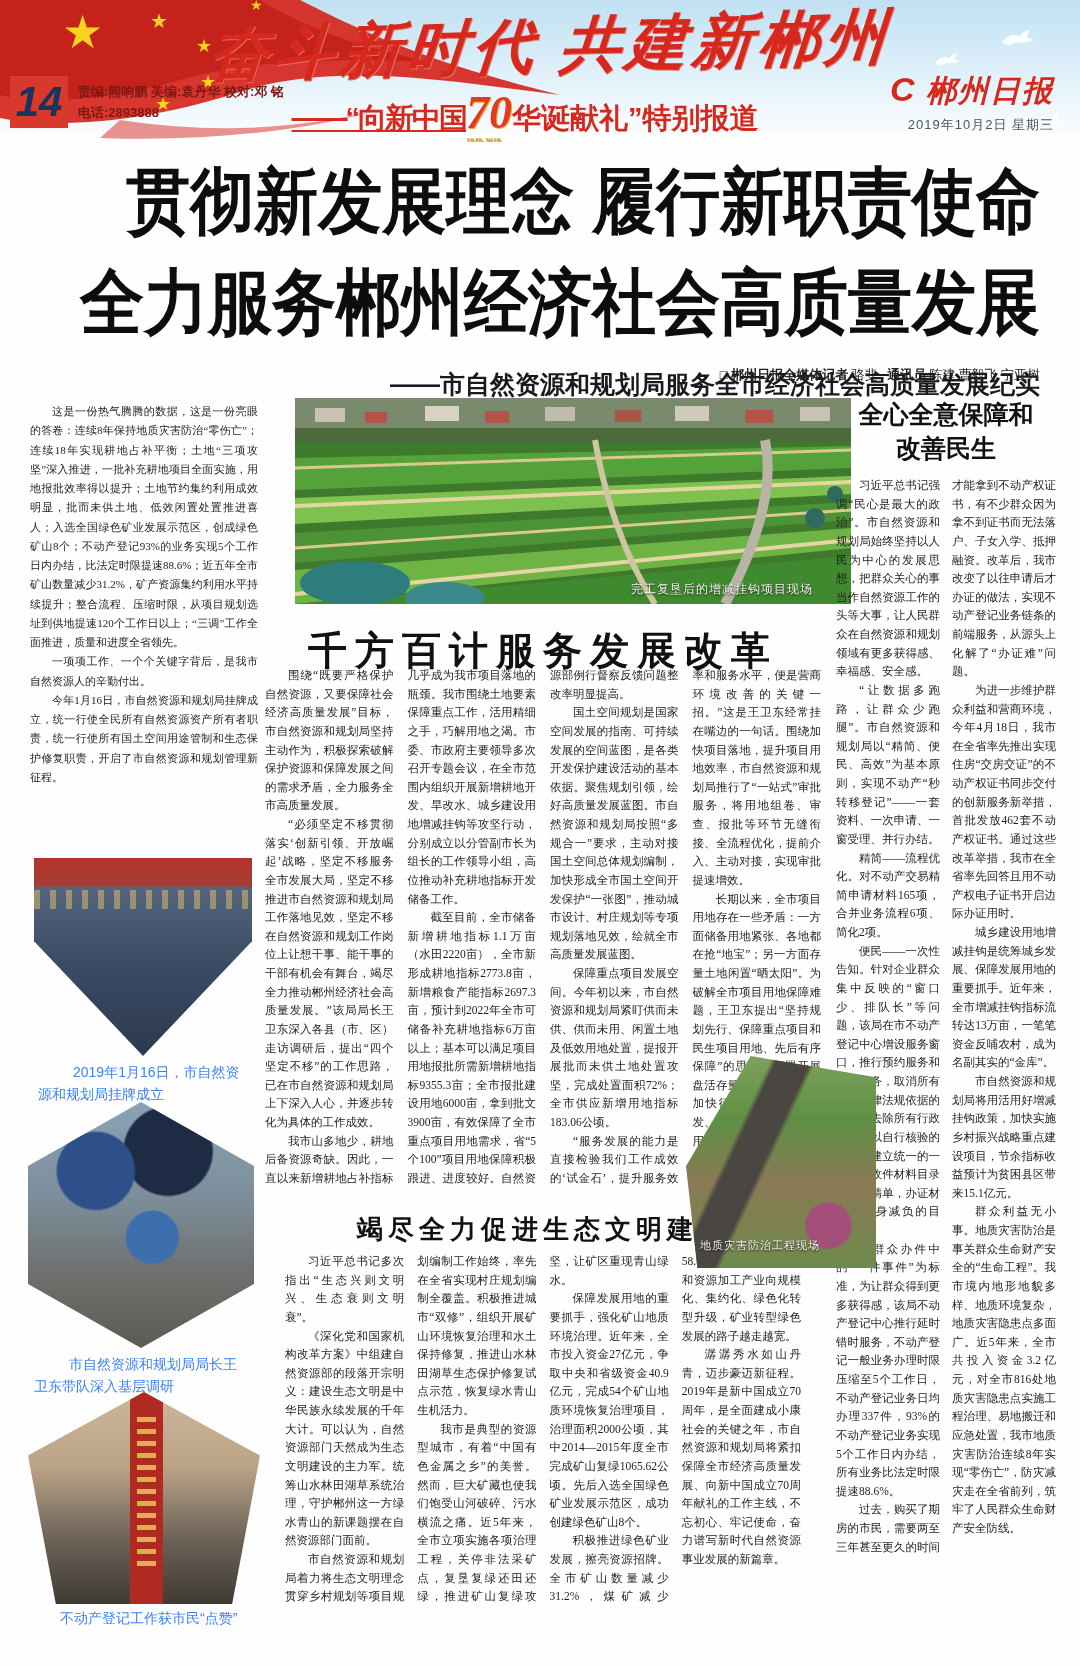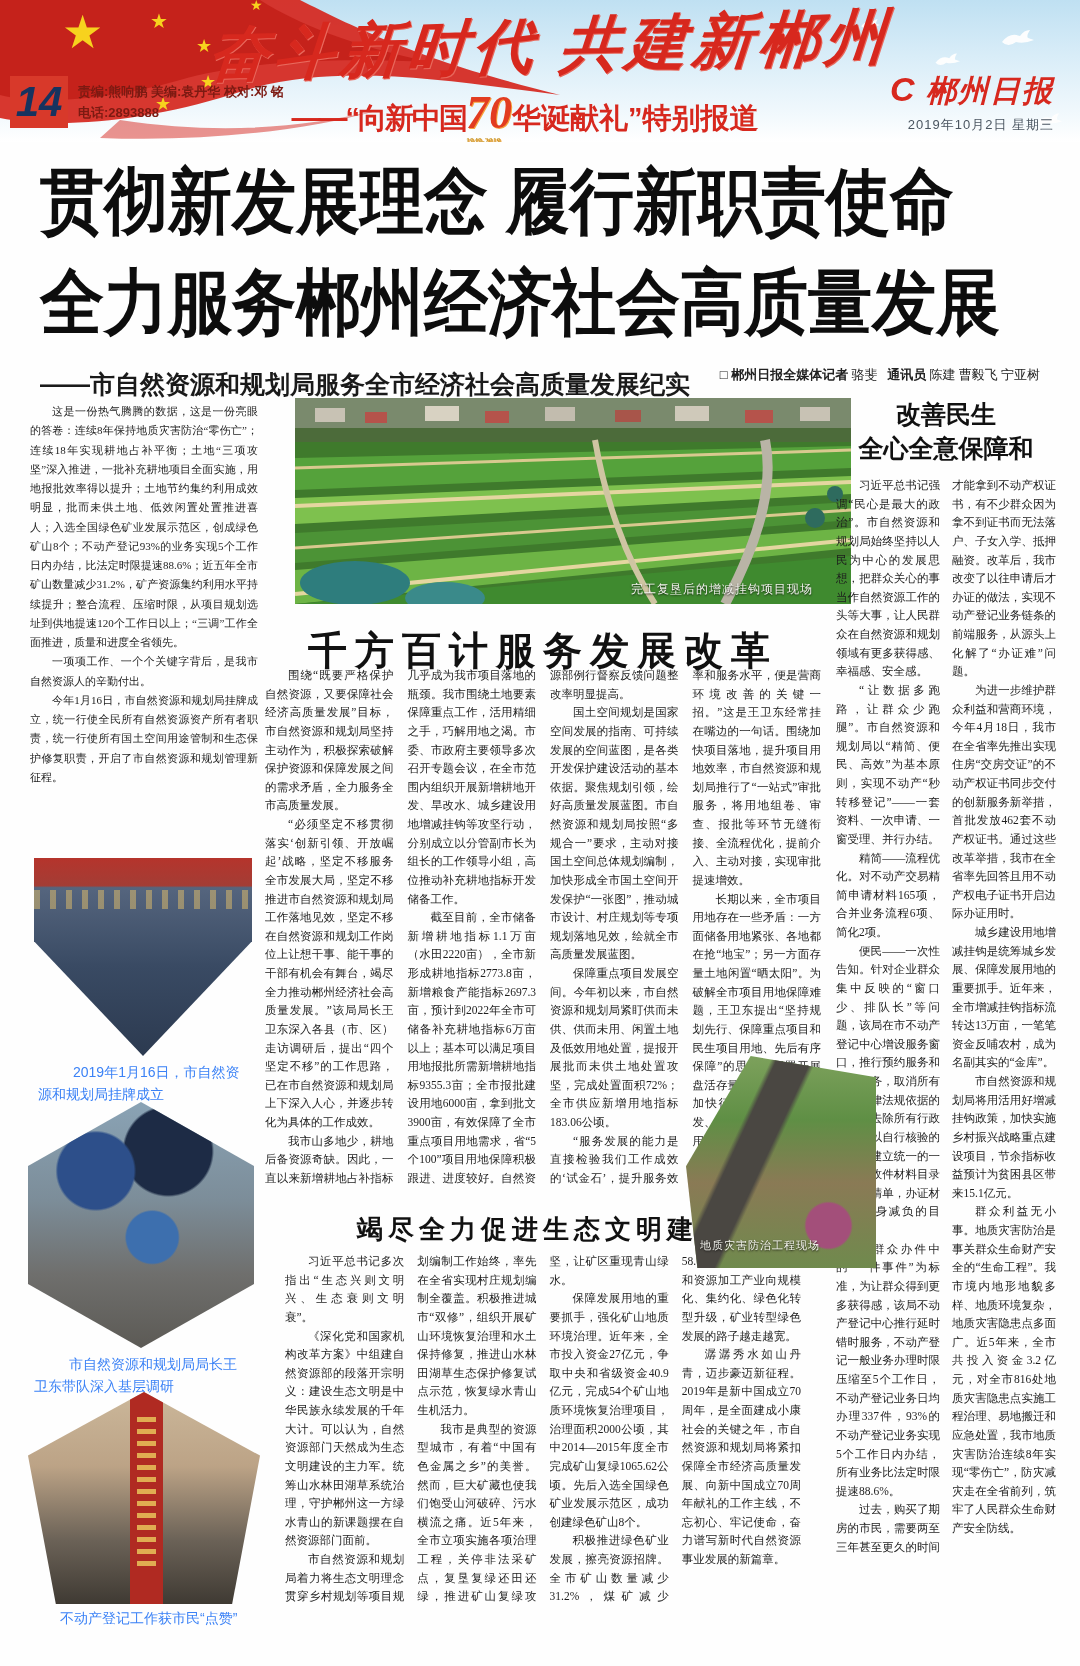--- a/index.html
+++ b/index.html
@@ -13,32 +13,32 @@
   .pageno { position:absolute; left:10px; top:76px; width:58px; height:52px; background:#d8392a;
     color:#17335f; font-family:"Liberation Sans",sans-serif; font-weight:bold; font-size:42px;
     display:flex; align-items:center; justify-content:center; font-style:italic; }
   .edinfo { position:absolute; left:78px; top:82px; color:#7c1a12; font-family:"Liberation Sans",sans-serif;
     font-size:13px; font-weight:bold; line-height:1.6; }
   .callig { position:absolute; left:170px; top:6px; width:760px; text-align:center;
     font-size:60px; color:#d7281e; font-weight:bold; font-style:italic;
     transform:skewX(-6deg) rotate(-1.5deg); letter-spacing:6px; text-shadow:1px 1px 0 #e8685c; white-space:nowrap; }
   .subbanner { position:absolute; left:205px; top:86px; width:640px; text-align:center; color:#d7281e;
     font-family:"Liberation Sans",sans-serif; font-weight:bold; font-size:29px; white-space:nowrap; }
-  .subbanner .dash { letter-spacing:-2px; }
+  .subbanner .dash { letter-spacing:-2px;text-decoration:underline; }
   .big70 { font-size:46px; font-style:italic; color:#e23c20; font-family:"Liberation Serif",serif;
     text-shadow:1px 1px 0 #f6a23c; position:relative; }
   .big70 small { position:absolute; left:0; bottom:-8px; font-size:8px; color:#c99a2e; font-style:normal; letter-spacing:0; }
   .masthead { position:absolute; right:26px; top:70px; text-align:right; }
   .masthead .logo { color:#d7281e; font-size:30px; font-weight:bold; font-style:italic; letter-spacing:2px; white-space:nowrap; }
   .masthead .logo .cmark { font-size:34px; font-family:"Liberation Sans",sans-serif; }
   .masthead .date { color:#4a5560; font-family:"Liberation Sans",sans-serif; font-size:13px; margin-top:4px; letter-spacing:1px; }
   .dove { position:absolute; fill:#ffffff; opacity:.95; }
 
   
-  .headline { position:absolute; left:40px; top:158px; width:1000px; text-align:left;
+  .headline { position:absolute; left:40px; top:158px; width:1000px; text-align:right;
     font-family:"Liberation Sans",sans-serif; color:#0d0d0d; }
   .headline .h1 { font-size:64px; font-weight:900; letter-spacing:0px; transform:scaleY(1.12); white-space:nowrap; }
   .headline .h2 { font-size:64px; font-weight:900; margin-top:14px; transform:scaleY(1.12); white-space:nowrap; }
   .headline .sub { font-size:25px; font-weight:bold; margin-top:22px; color:#1a1a1a; }
   .byline { position:absolute; left:40px; top:366px; width:1000px; text-align:right; font-size:13px; color:#222; }
   .byline b { font-family:"Liberation Sans",sans-serif; }
 
   
   .textcol { font-size:11.5px; line-height:1.62; color:#1d1d1d; text-align:justify; overflow:hidden; }
   .textcol p { text-indent:2em; margin:0; }
@@ -201,22 +201,22 @@
       <p>“必须坚定不移贯彻落实‘创新引领、开放崛起’战略，坚定不移服务全市发展大局，坚定不移推进市自然资源和规划局工作落地见效，坚定不移在自然资源和规划工作岗位上让想干事、能干事的干部有机会有舞台，竭尽全力推动郴州经济社会高质量发展。”该局局长王卫东深入各县（市、区）走访调研后，提出“四个坚定不移”的工作思路，已在市自然资源和规划局上下深入人心，并逐步转化为具体的工作成效。</p>
       <p>我市山多地少，耕地后备资源奇缺。因此，一直以来新增耕地占补指标几乎成为我市项目落地的瓶颈。我市围绕土地要素保障重点工作，活用精细之手，巧解用地之渴。市委、市政府主要领导多次召开专题会议，在全市范围内组织开展新增耕地开发、旱改水、城乡建设用地增减挂钩等攻坚行动，分别成立以分管副市长为组长的工作领导小组，高位推动补充耕地指标开发储备工作。</p>
       <p>截至目前，全市储备新增耕地指标1.1万亩（水田2220亩），全市新形成耕地指标2773.8亩，新增粮食产能指标2697.3亩，预计到2022年全市可储备补充耕地指标6万亩以上；基本可以满足项目用地报批所需新增耕地指标9355.3亩；全市报批建设用地6000亩，拿到批文3900亩，有效保障了全市重点项目用地需求，省“5个100”项目用地保障积极跟进、进度较好。自然资源部例行督察反馈问题整改率明显提高。</p>
       <p>国土空间规划是国家空间发展的指南、可持续发展的空间蓝图，是各类开发保护建设活动的基本依据。聚焦规划引领，绘好高质量发展蓝图。市自然资源和规划局按照“多规合一”要求，主动对接国土空间总体规划编制，加快形成全市国土空间开发保护“一张图”，推动城市设计、村庄规划等专项规划落地见效，绘就全市高质量发展蓝图。</p>
       <p>保障重点项目发展空间。今年初以来，市自然资源和规划局紧盯供而未供、供而未用、闲置土地及低效用地处置，提报开展批而未供土地处置攻坚，完成处置面积72%；全市供应新增用地指标183.06公顷。</p>
       <p>“服务发展的能力是直接检验我们工作成效的‘试金石’，提升服务效率和服务水平，便是营商环境改善的关键一招。”这是王卫东经常挂在嘴边的一句话。围绕加快项目落地，提升项目用地效率，市自然资源和规划局推行了“一站式”审批服务，将用地组卷、审查、报批等环节无缝衔接、全流程优化，提前介入、主动对接，实现审批提速增效。</p>
       <p>长期以来，全市项目用地存在一些矛盾：一方面储备用地紧张、各地都在抢“地宝”；另一方面存量土地闲置“晒太阳”。为破解全市项目用地保障难题，王卫东提出“坚持规划先行、保障重点项目和民生项目用地、先后有序保障”的思路，部署开展盘活存量土地攻坚行动，加快征地拆迁、前期开发、项目落地，加快低效用地再开发，推动节约集约用地水平整体跃升。</p>
     </div>
 
   <div class="rightcol-title">
+    <div>全心全意保障和</div>
     <div>改善民生</div>
-    <div>全心全意保障和</div>
   </div>
   <div class="textcol rightcol-body">
       <p>习近平总书记强调“民心是最大的政治”。市自然资源和规划局始终坚持以人民为中心的发展思想，把群众关心的事当作自然资源工作的头等大事，让人民群众在自然资源和规划领域有更多获得感、幸福感、安全感。</p>
       <p>“让数据多跑路，让群众少跑腿”。市自然资源和规划局以“精简、便民、高效”为基本原则，实现不动产“秒转移登记”——一套资料、一次申请、一窗受理、并行办结。</p>
       <p>精简——流程优化。对不动产交易精简申请材料165项，合并业务流程6项、简化2项。</p>
       <p>便民——一次性告知。针对企业群众集中反映的“窗口少、排队长”等问题，该局在市不动产登记中心增设服务窗口，推行预约服务和延时服务，取消所有没有法律法规依据的材料，去除所有行政部门可以自行核验的材料，建立统一的一窗联办收件材料目录和报件清单，办证材料实现身减负的目标。</p>
       <p>以群众办件中的“一件事件”为标准，为让群众得到更多获得感，该局不动产登记中心推行延时错时服务，不动产登记一般业务办理时限压缩至5个工作日，不动产登记业务日均办理337件，93%的不动产登记业务实现5个工作日内办结，所有业务比法定时限提速88.6%。</p>
       <p>过去，购买了期房的市民，需要两至三年甚至更久的时间才能拿到不动产权证书，有不少群众因为拿不到证书而无法落户、子女入学、抵押融资。改革后，我市改变了以往申请后才办证的做法，实现不动产登记业务链条的前端服务，从源头上化解了“办证难”问题。</p>
       <p>为进一步维护群众利益和营商环境，今年4月18日，我市在全省率先推出实现住房“交房交证”的不动产权证书同步交付的创新服务新举措，首批发放462套不动产权证书。通过这些改革举措，我市在全省率先回答且用不动产权电子证书开启边际办证用时。</p>
       <p>城乡建设用地增减挂钩是统筹城乡发展、保障发展用地的重要抓手。近年来，全市增减挂钩指标流转达13万亩，一笔笔资金反哺农村，成为名副其实的“金库”。</p>

